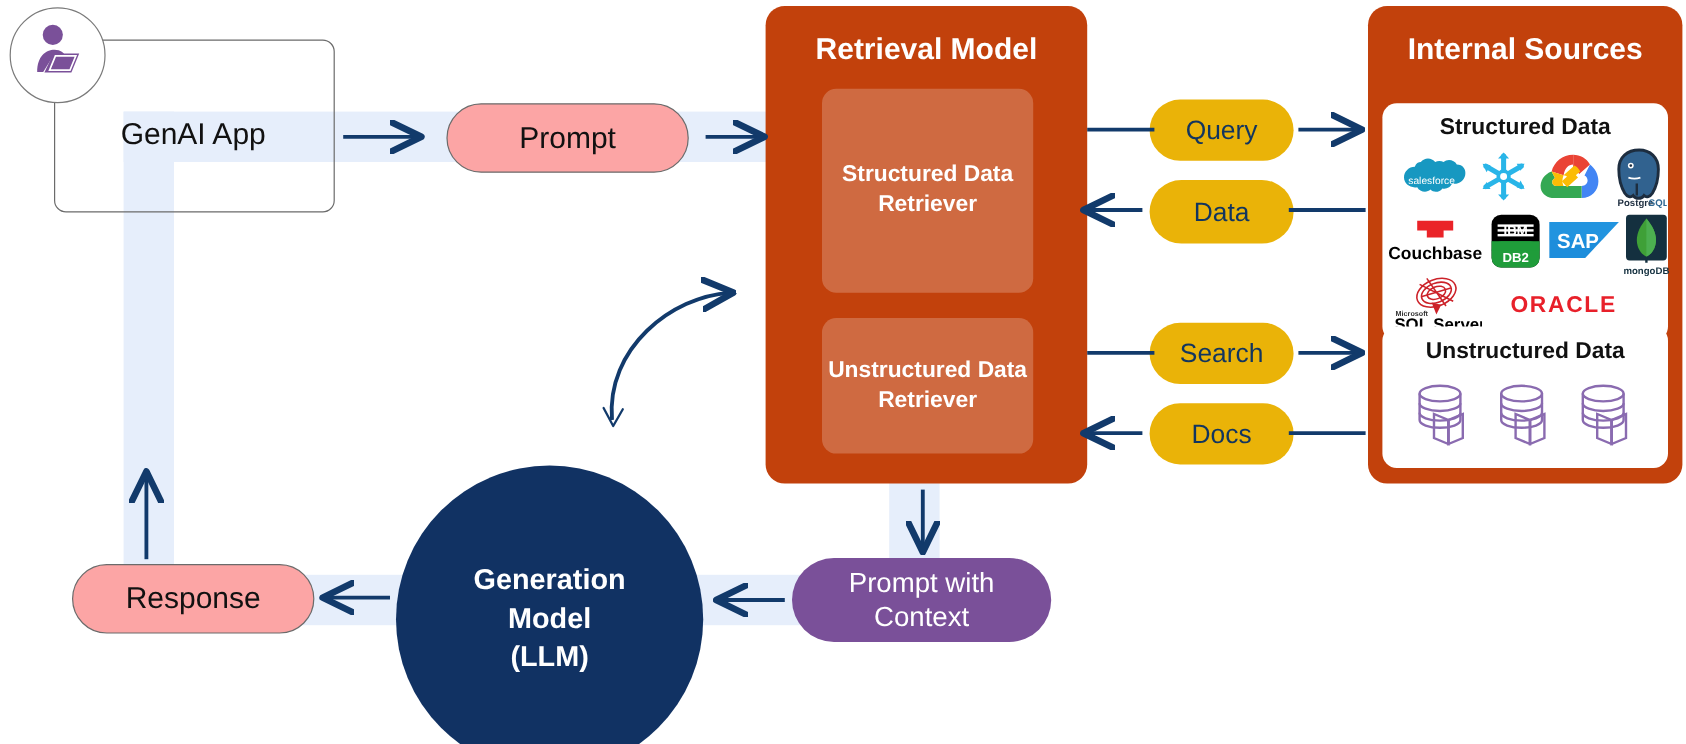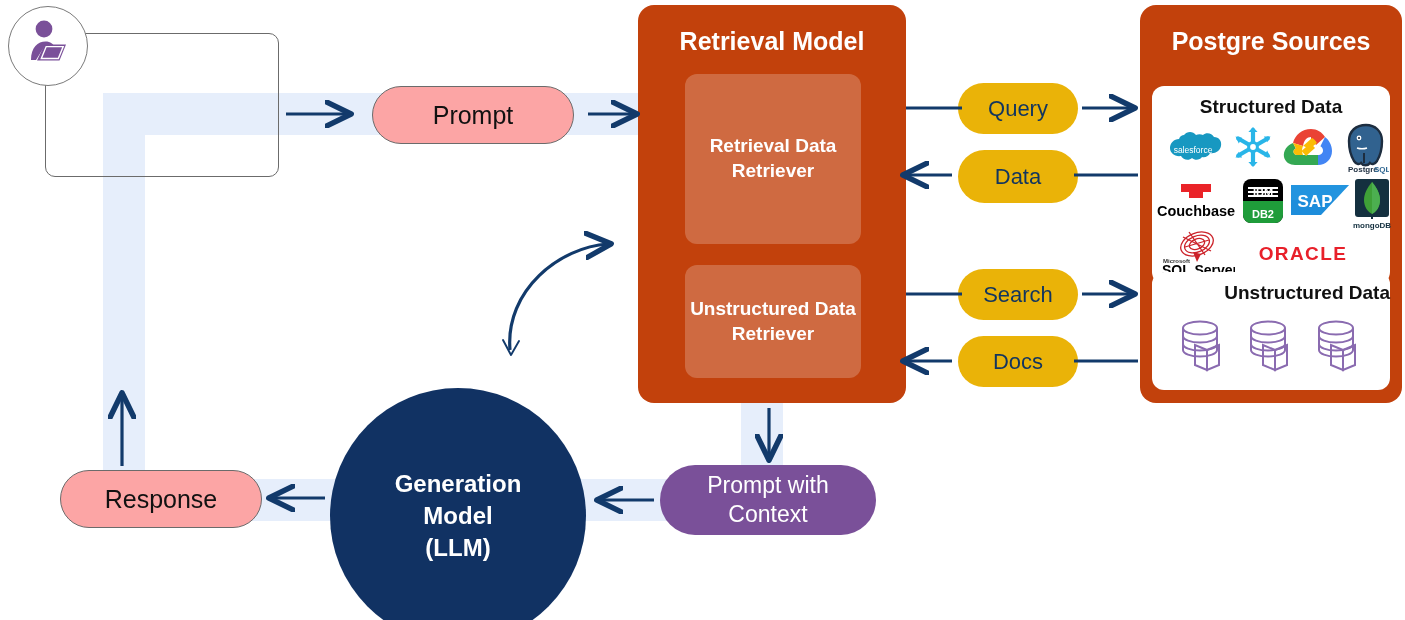--- a/index.html
+++ b/index.html
@@ -85,20 +85,21 @@
 <body>
 
 <div id="stage">
 
   <div class="band" style="left:103px;top:93px;width:680px;height:42px;"></div>
   <div class="band" style="left:103px;top:93px;width:42px;height:428px;"></div>
   <div class="band" style="left:103px;top:479px;width:680px;height:42px;"></div>
   <div class="band" style="left:741px;top:93px;width:42px;height:428px;"></div>
 
   <div id="genai-box"></div>
+  <div id="genai-label" class="ctr">GenAI App</div>
 
   <div id="user-badge">
     <svg width="52" height="52" viewBox="0 0 52 52" aria-hidden="true">
       <circle cx="22" cy="10" r="8.4" fill="#7a5099"></circle>
       <path d="M9 41 C9 28 16 22.5 23.5 22.5 C28.5 22.5 31.5 25 32.5 28 L22 28 L14 41 Z" fill="#7a5099"></path>
       <path d="M22.5 25.5 L44 25.5 L37.5 41.5 L15 41.5 Z" fill="#7a5099"></path>
       <path d="M24 27.5 L41.3 27.5 L36.4 39.6 L19.2 39.6 Z" fill="#ffffff" opacity="0.0"></path>
       <path d="M24.2 27.6 L41.2 27.6 L36.3 39.5 L19.3 39.5 Z" fill="none" stroke="#ffffff" stroke-width="1.4"></path>
     </svg>
   </div>
@@ -108,41 +109,41 @@
   </div>
 
   <div class="wpill ctr" id="response-pill" style="left:60px;top:470px;width:200px;height:56px;">
     <span>Response</span>
   </div>
 
   <div class="ppanel" id="retrieval-panel" style="left:638px;top:5px;width:268px;height:398px;">
     <div class="ppanel-title" style="top:22px;">Retrieval Model</div>
   </div>
   <div class="inner-purple ctr" style="left:685px;top:74px;width:176px;height:170px;">
-    <span>Retrieval Data Retriever</span>
+    <span>Structured Data Retriever</span>
   </div>
   <div class="inner-purple ctr" style="left:685px;top:265px;width:176px;height:113px;">
     <span>Unstructured Data Retriever</span>
   </div>
 
   <div class="lpill ctr" style="left:958px;top:83px;width:120px;height:51px;">
     <span>Query</span>
   </div>
   <div class="lpill ctr" style="left:958px;top:150px;width:120px;height:53px;">
     <span>Data</span>
   </div>
   <div class="lpill ctr" style="left:958px;top:269px;width:120px;height:51px;">
     <span>Search</span>
   </div>
   <div class="lpill ctr" style="left:958px;top:336px;width:120px;height:51px;">
     <span>Docs</span>
   </div>
 
   <div class="ppanel" id="internal-sources-panel" style="left:1140px;top:5px;width:262px;height:398px;">
-    <div class="ppanel-title" style="top:22px;">Postgre Sources</div>
+    <div class="ppanel-title" style="top:22px;">Internal Sources</div>
   </div>
 
   <div class="wcard" style="left:1152px;top:66px;width:238px;height:198px;margin-top:20px;">
     <div class="wcard-title" style="top:10px;">Structured Data</div>
 
     <div class="logo" style="left:10px;top:40px;width:62px;height:42px;">
       <svg width="58" height="38" viewBox="0 0 58 38">
         <path d="M20 7c3-4 9-4 12 0 2-1 5-1 7 0 3-3 9-2 11 2 5 0 8 4 7 9-1 5-6 8-11 7-1 3-5 5-8 4-2 3-7 4-10 1-3 3-9 2-11-2-6 1-11-3-11-8 0-5 4-9 9-9 1-3 3-4 5-4z" fill="#1798c1"></path>
         <text x="29" y="25" font-family="Liberation Sans, sans-serif" font-size="8.5" fill="#ffffff" text-anchor="middle">salesforce</text>
       </svg>
@@ -246,21 +247,21 @@
     </div>
 
     <div class="logo" style="left:96px;top:152px;width:110px;height:30px;">
       <svg width="106" height="26" viewBox="0 0 106 26">
         <text x="53" y="20" font-family="Liberation Sans, sans-serif" font-size="19" font-weight="bold" letter-spacing="1.4" fill="#e8202a" text-anchor="middle">ORACLE</text>
       </svg>
     </div>
   </div>
 
   <div class="wcard" style="left:1152px;top:272px;width:238px;height:118px;">
-    <div class="wcard-title" style="top:10px;text-align:right;">Unstructured Data</div>
+    <div class="wcard-title" style="top:10px;">Unstructured Data</div>
 
     <div class="dbicon" style="left:24px;top:42px;">
       <svg width="62" height="62" viewBox="0 0 62 62">
         <g fill="none" stroke="#8a6bb0" stroke-width="2">
           <ellipse cx="24" cy="14" rx="17" ry="6.5"></ellipse>
           <path d="M7 14 v22 a17 6.5 0 0 0 34 0 V14"></path>
           <path d="M7 22 a17 6.5 0 0 0 34 0"></path>
           <path d="M7 30 a17 6.5 0 0 0 34 0"></path>
           <path d="M31 36 v20 l12-5 v-20z"></path>
           <path d="M31 36 v20 l-12-5 v-20z"></path>

